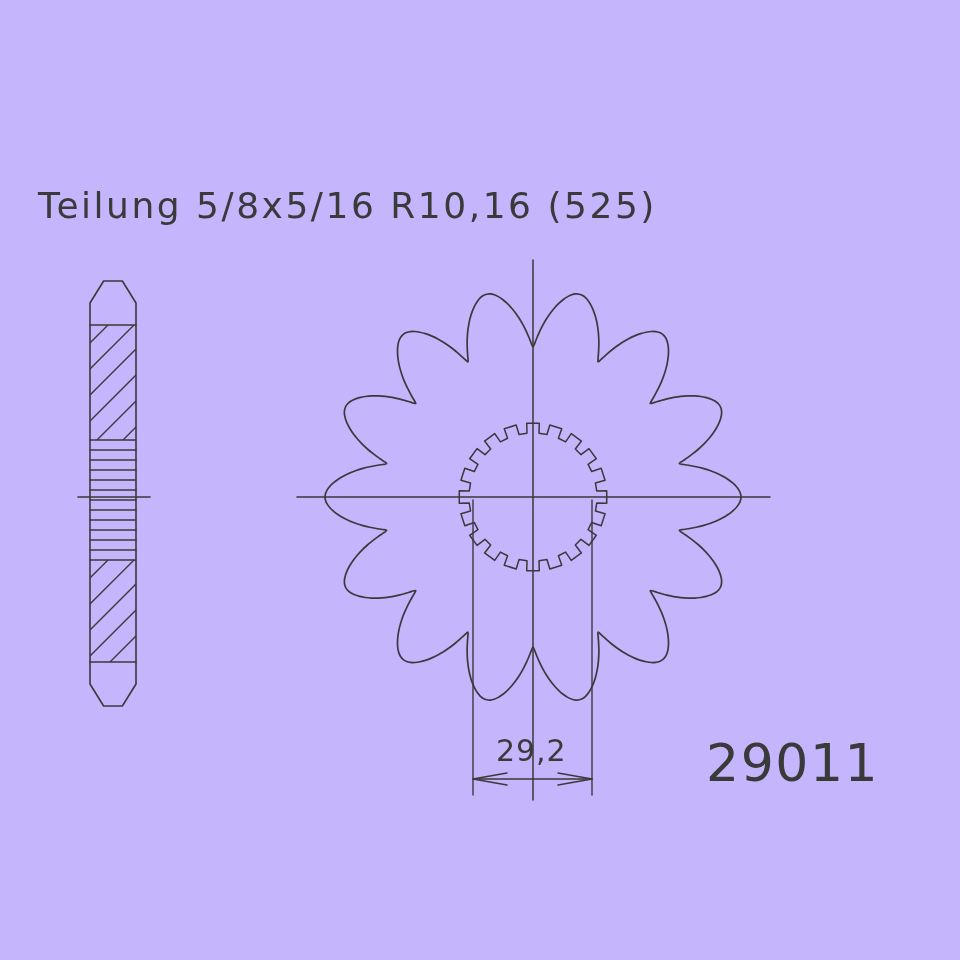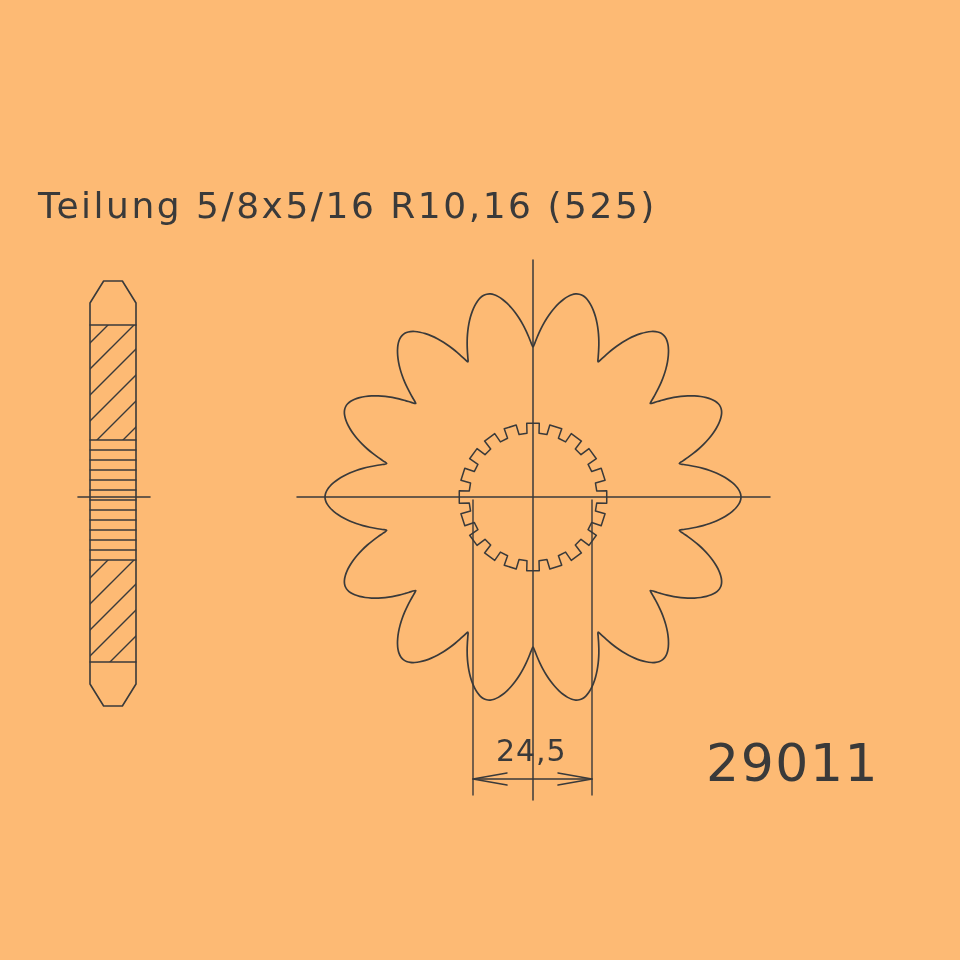--- a/index.html
+++ b/index.html
@@ -10,21 +10,21 @@
   body {
     width: 960px;
     height: 960px;
     font-family: "DejaVu Sans", sans-serif;
     overflow: hidden;
   }
   #sheet {
     position: relative;
     width: 960px;
     height: 960px;
-    background: #fdba74;
+    background: #c4b5fd;
   }
   #drawing {
     position: absolute;
     left: 0;
     top: 0;
     width: 960px;
     height: 960px;
   }
   .tech-text {
     position: absolute;
@@ -111,17 +111,17 @@
         <line x1="90" y1="530" x2="136" y2="530" stroke-width="1.4"></line>
         <line x1="90" y1="540" x2="136" y2="540" stroke-width="1.4"></line>
         <line x1="90" y1="550" x2="136" y2="550" stroke-width="1.4"></line>
         <line x1="90" y1="560" x2="136" y2="560" stroke-width="1.4"></line>
         <line x1="78" y1="497" x2="150" y2="497" stroke-width="1.6"></line>
       </g>
   </svg>
 
   <div class="tech-text" id="title-text">Teilung 5/8x5/16 R10,16 (525)</div>
 
-  <div class="tech-text" id="dim-text">24,5</div>
+  <div class="tech-text" id="dim-text">29,2</div>
 
   <div class="tech-text" id="part-text">29011</div>
 
 </div>
 
 </body></html>

